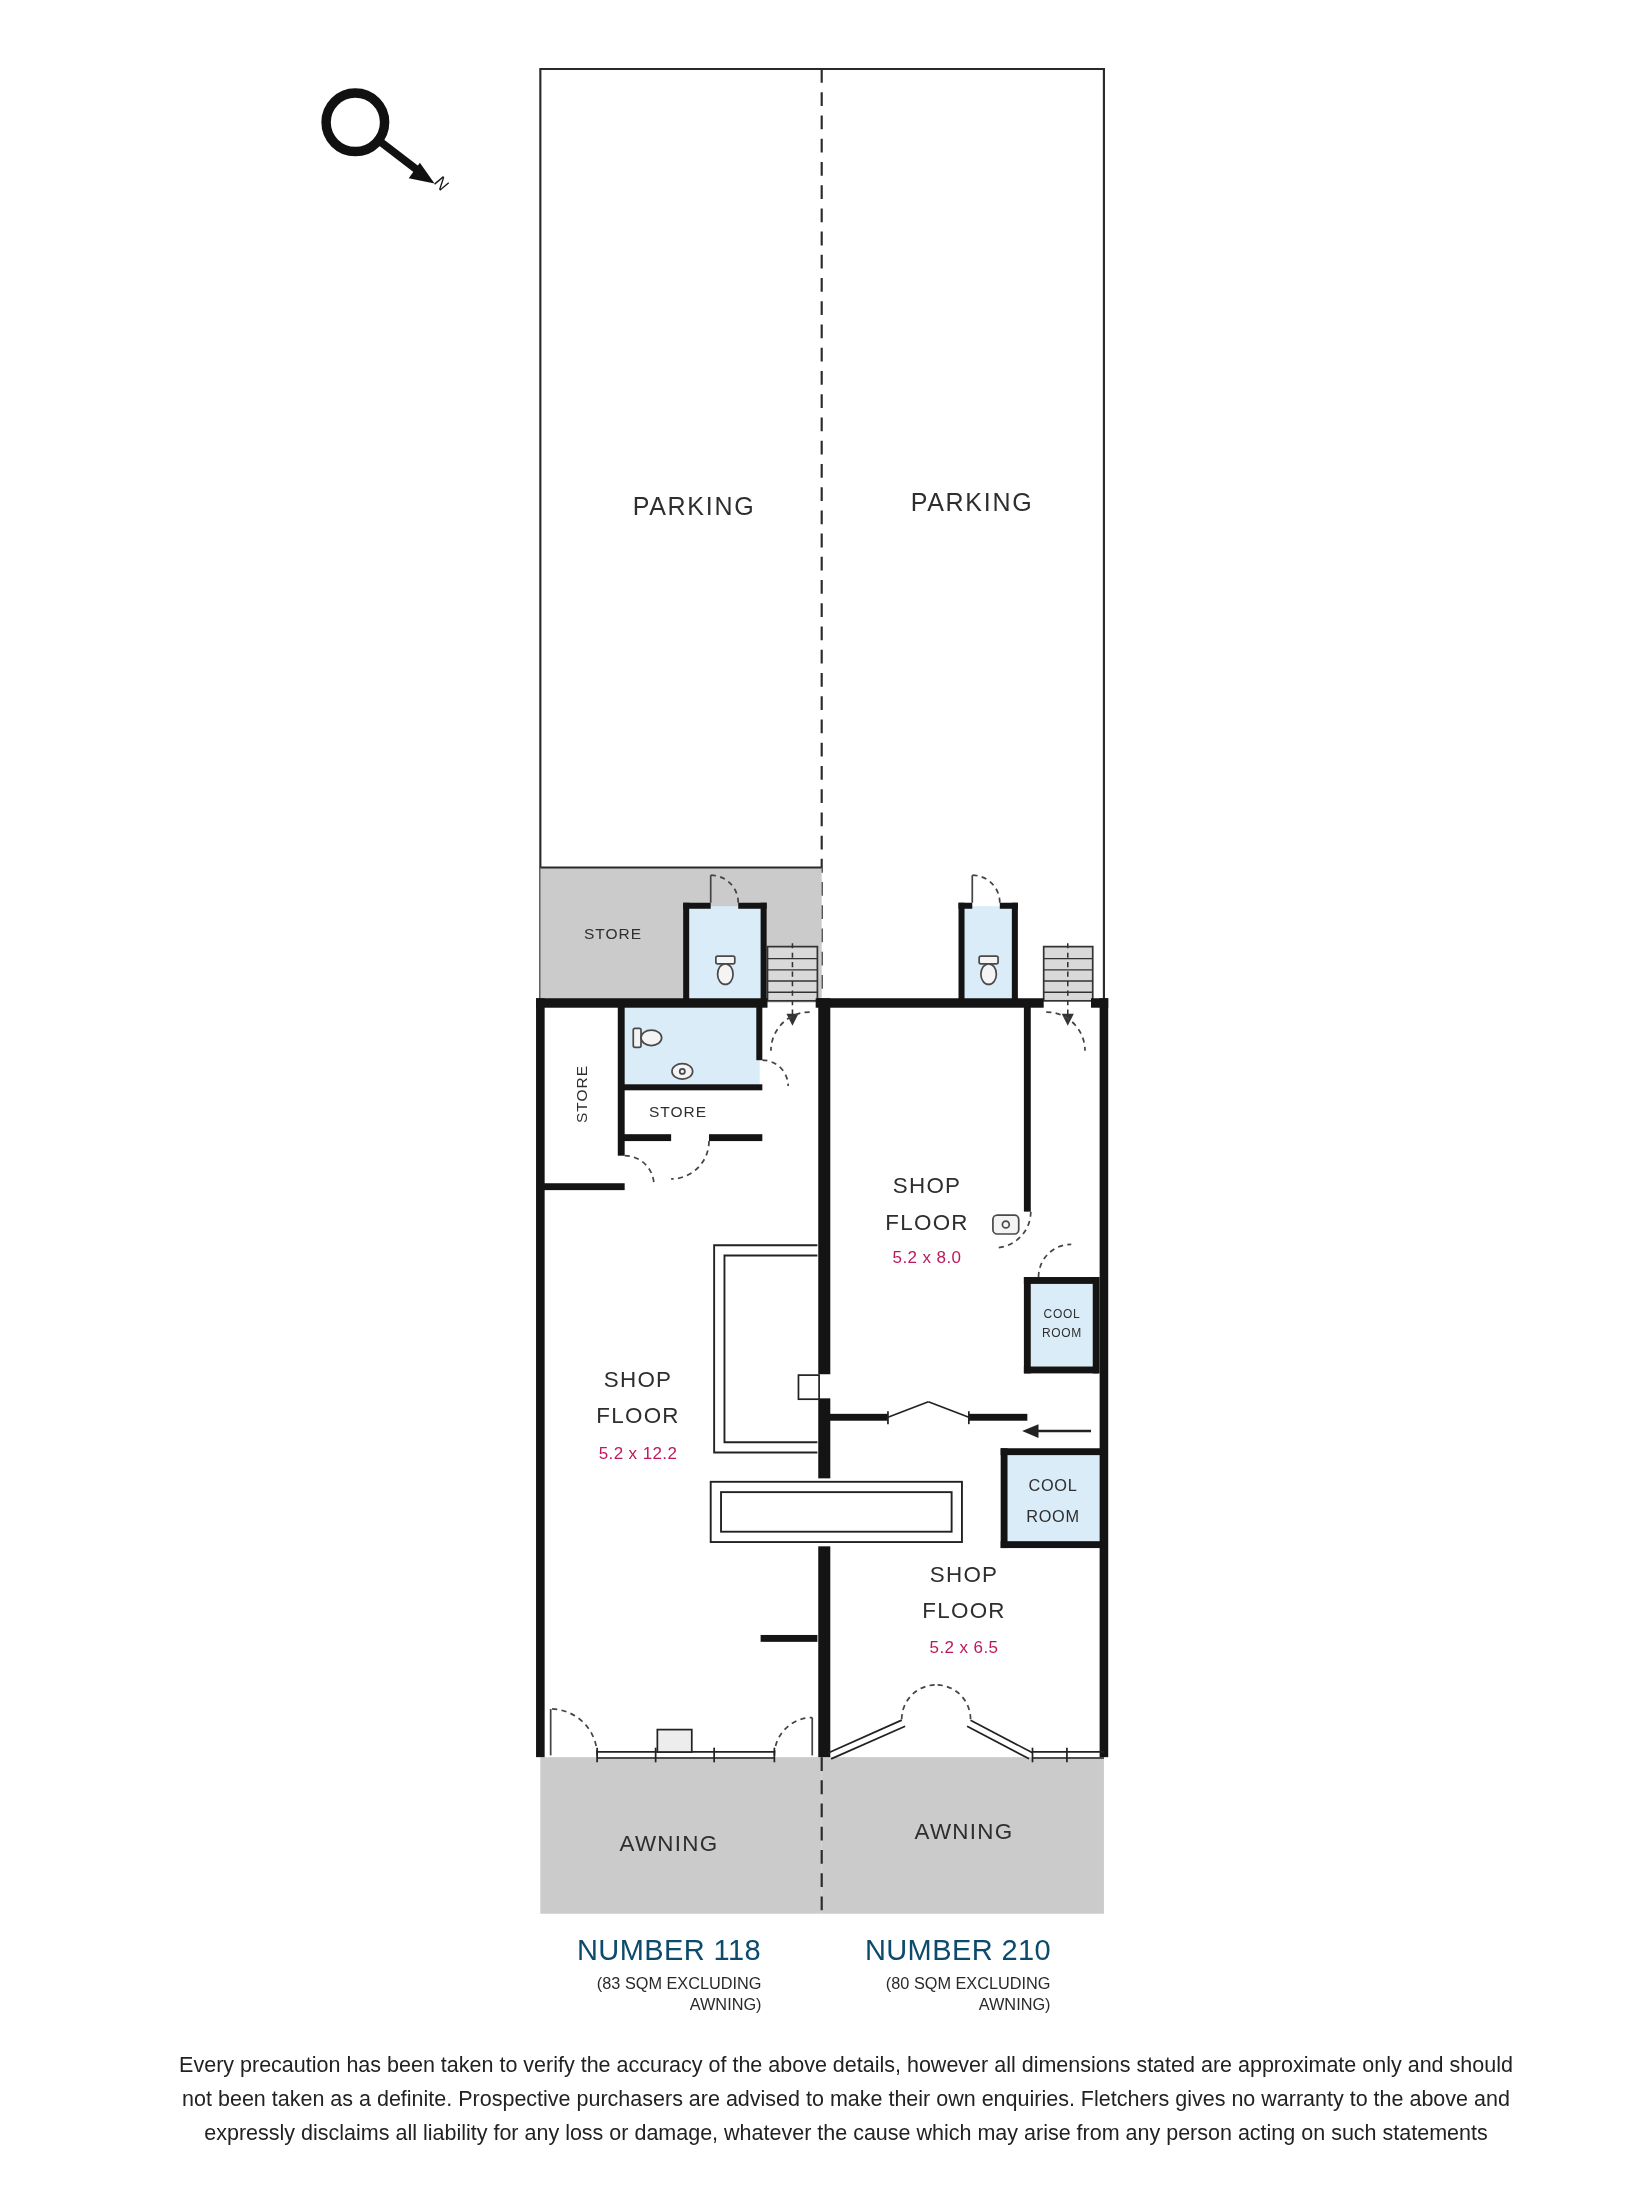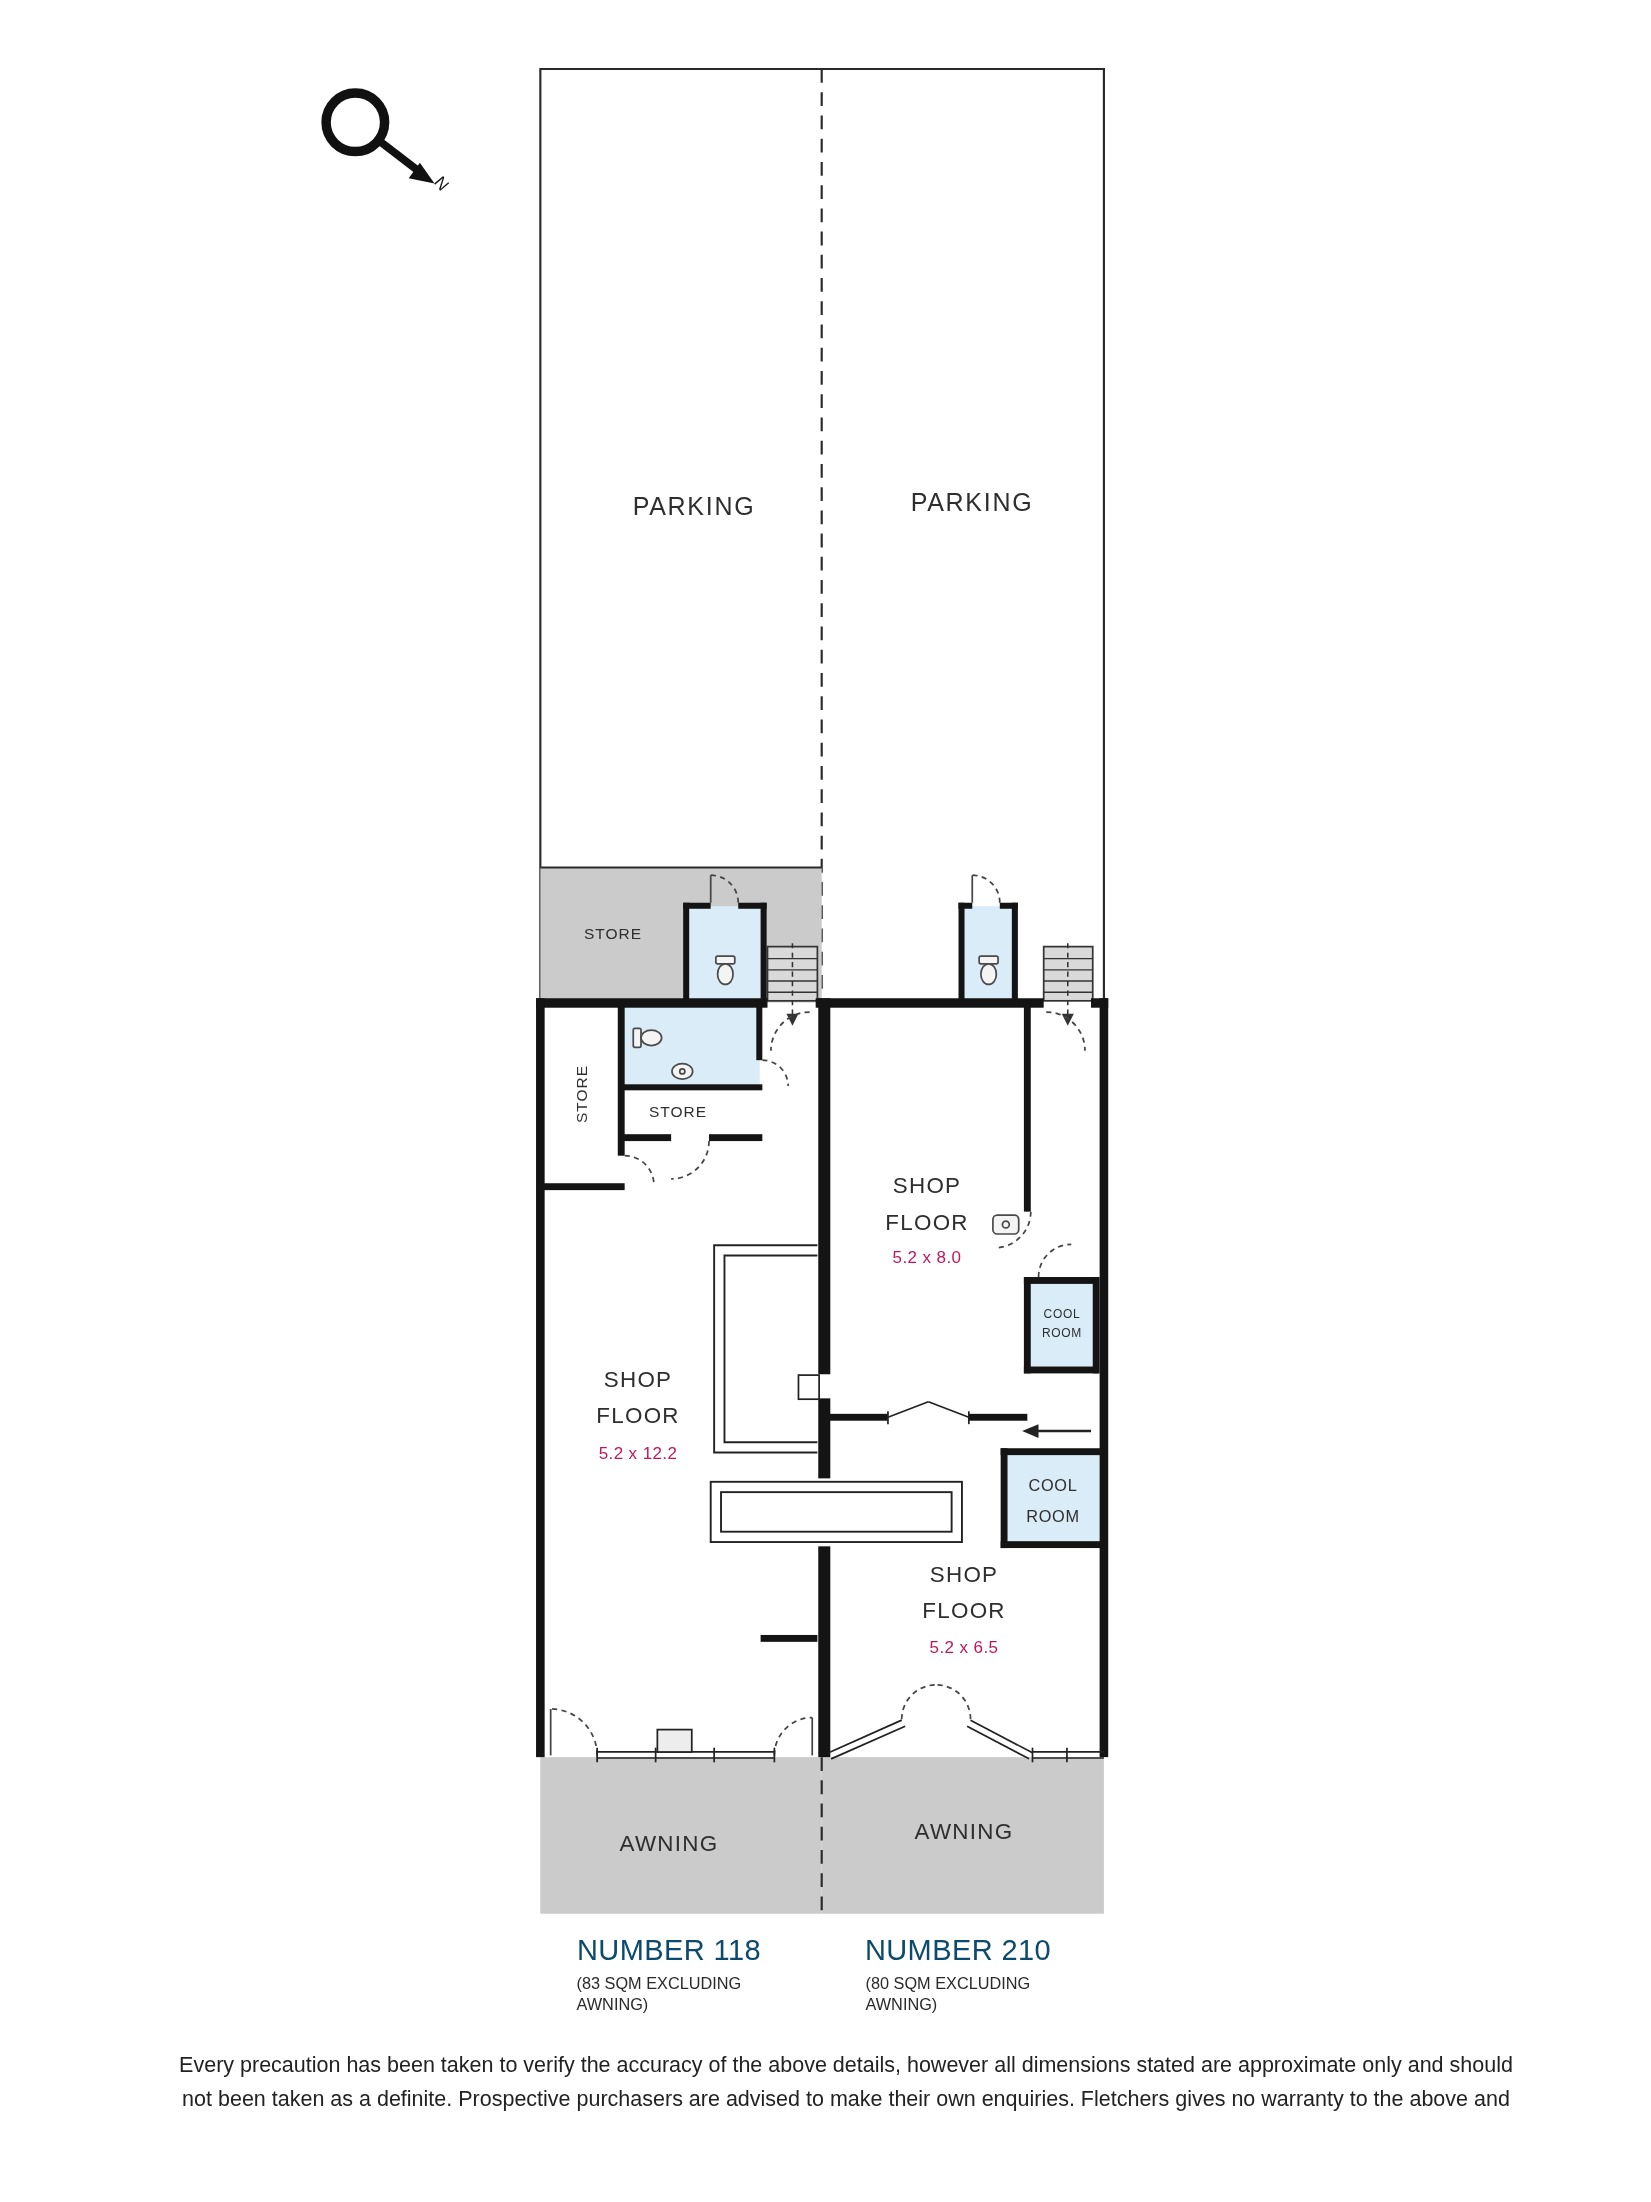--- a/index.html
+++ b/index.html
@@ -14,21 +14,21 @@
   .rot{transform:translate(-50%,-50%) rotate(-90deg)}
   .n-lbl{font-size:17px;transform:translate(-50%,-50%) rotate(50deg);color:#161616}
   .parking-lbl{font-size:25px;letter-spacing:1.7px}
   .room-lbl{font-size:22.4px;letter-spacing:1.3px}
   .dims-lbl{font-size:17px;letter-spacing:0.4px;color:#be185d}
   .store-lbl{font-size:15.5px;letter-spacing:1px}
   .cool-sm{font-size:12px;letter-spacing:0.7px}
   .cool-lg{font-size:16.3px;letter-spacing:0.7px}
   .awning-lbl{font-size:22.4px;letter-spacing:1.3px}
   .unit-title{font-size:29px;letter-spacing:0.4px;color:#0c4a6e}
-  .unit-sub{font-size:16.3px;line-height:1.3;white-space:normal;width:185px;text-align:left;color:#2a2a2a}
+  .unit-sub{font-size:16.3px;line-height:1.3;white-space:normal;width:185px;text-align:right;color:#2a2a2a}
   .disc{font-size:21.5px;color:#222}
 </style>
 </head>
 <body>
 
 <div style="position:absolute;inset:0">
 
 <svg class="plan-svg" viewBox="0 0 1920 2560" xmlns="http://www.w3.org/2000/svg">
 
   <g stroke="#111" fill="none">
@@ -238,15 +238,16 @@
 <div class="lbl awning-lbl" style="left:669px;top:1844px">AWNING</div>
 <div class="lbl awning-lbl" style="left:964px;top:1832px">AWNING</div>
 
 <div class="lbl unit-title" style="left:669px;top:1950px">NUMBER 118</div>
 <div class="lbl unit-sub" style="left:669px;top:1994px">(83 SQM EXCLUDING AWNING)</div>
 <div class="lbl unit-title" style="left:958px;top:1950px">NUMBER 210</div>
 <div class="lbl unit-sub" style="left:958px;top:1994px">(80 SQM EXCLUDING AWNING)</div>
 
 <div class="lbl disc" style="left:846px;top:2099px">not been taken as a definite. Prospective purchasers are advised to make their own enquiries. Fletchers gives no warranty to the above and</div>
 <div class="lbl disc" style="left:846px;top:2065px">Every precaution has been taken to verify the accuracy of the above details, however all dimensions stated are approximate only and should</div>
+<div class="lbl disc" style="left:846px;top:2133px">expressly disclaims all liability for any loss or damage, whatever the cause which may arise from any person acting on such statements</div>
 
 </div>
 
 
 </body></html>

